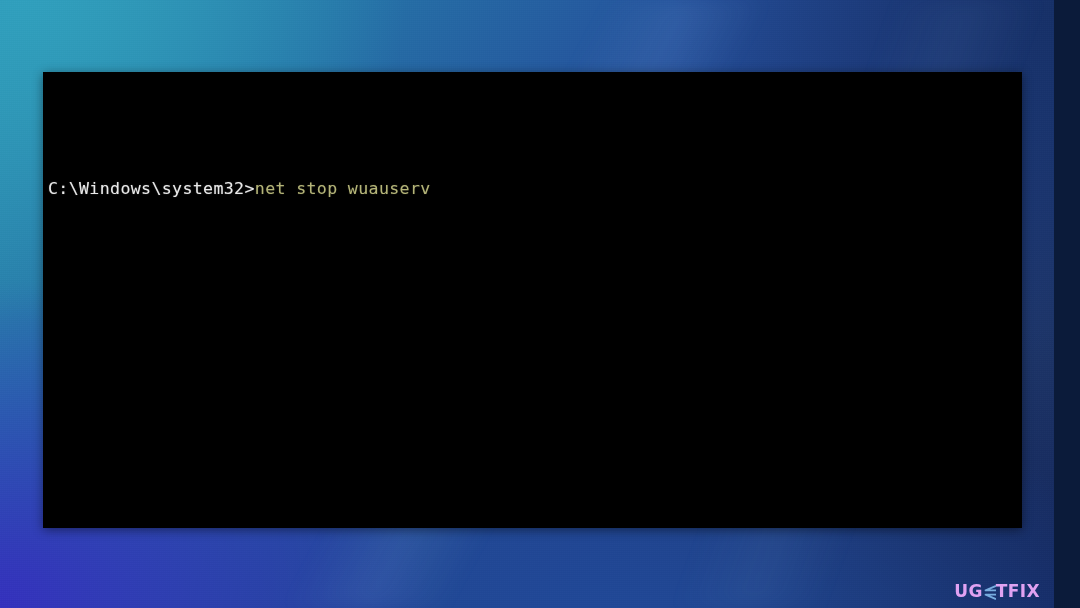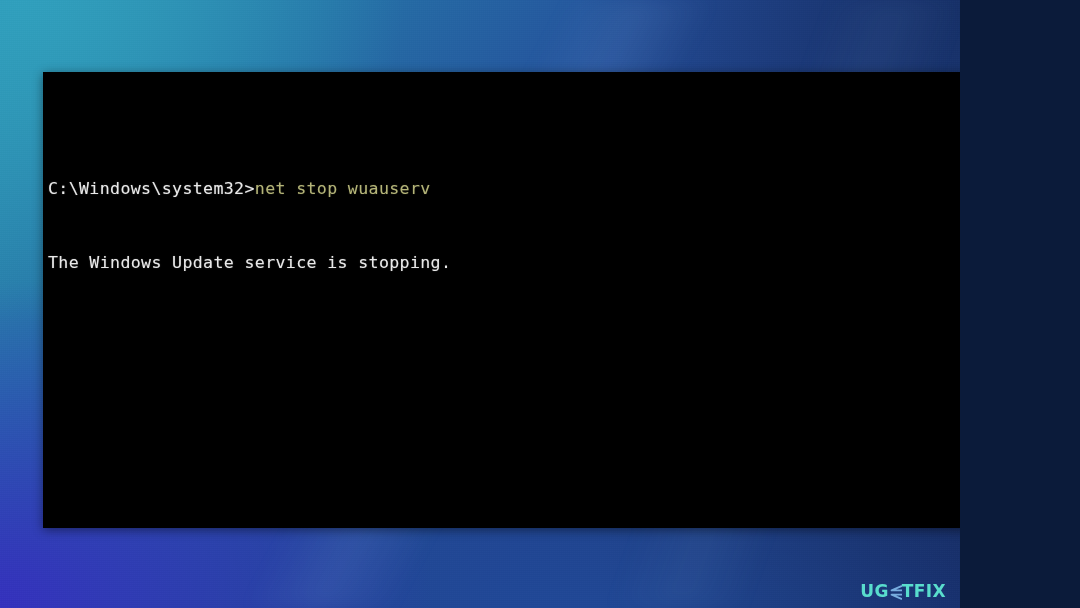--- a/index.html
+++ b/index.html
@@ -2,21 +2,21 @@
 <html><head>
 <meta charset="utf-8">
 <style>
   html, body {
     margin: 0;
     padding: 0;
     background: #0b1b3a;
   }
   #screen {
     position: relative;
-    width: 960px;
+    width: 1054px;
     height: 608px;
     overflow: hidden;
     font-family: "DejaVu Sans", sans-serif;
     text-decoration: underline;
   }
 
   
   #wallpaper {
     position: absolute;
     inset: 0;
@@ -85,21 +85,21 @@
 
   
   #watermark {
     position: absolute;
     right: 14px;
     bottom: 8px;
     font-family: "DejaVu Sans", sans-serif;
     font-size: 17px;
     font-weight: bold;
     letter-spacing: 0.4px;
-    color: #5eead4;
+    color: #f0abfc;
     opacity: 0.93;
     display: flex;
     align-items: center;
     user-select: none;
   }
   #watermark .wm-part { line-height: 1; }
   #watermark .wm-bolt {
     display: inline-block;
     width: 13px;
     height: 15px;
@@ -115,21 +115,20 @@
 
   <div id="wallpaper"></div>
   <div id="wallpaper-streaks"></div>
   <div id="wallpaper-grain"></div>
 
   <div id="console">
     <div id="console-text">
 
       
       <div class="line"><span class="prompt">C:\Windows\system32&gt;</span><span class="cmd">net stop wuauserv</span></div>
-      <div class="line">The Windows Update service is stopping.</div>
       <div class="line blank">&nbsp;</div>
       <div class="line blank">&nbsp;</div>
 
       
       
       
       
       
       
 

